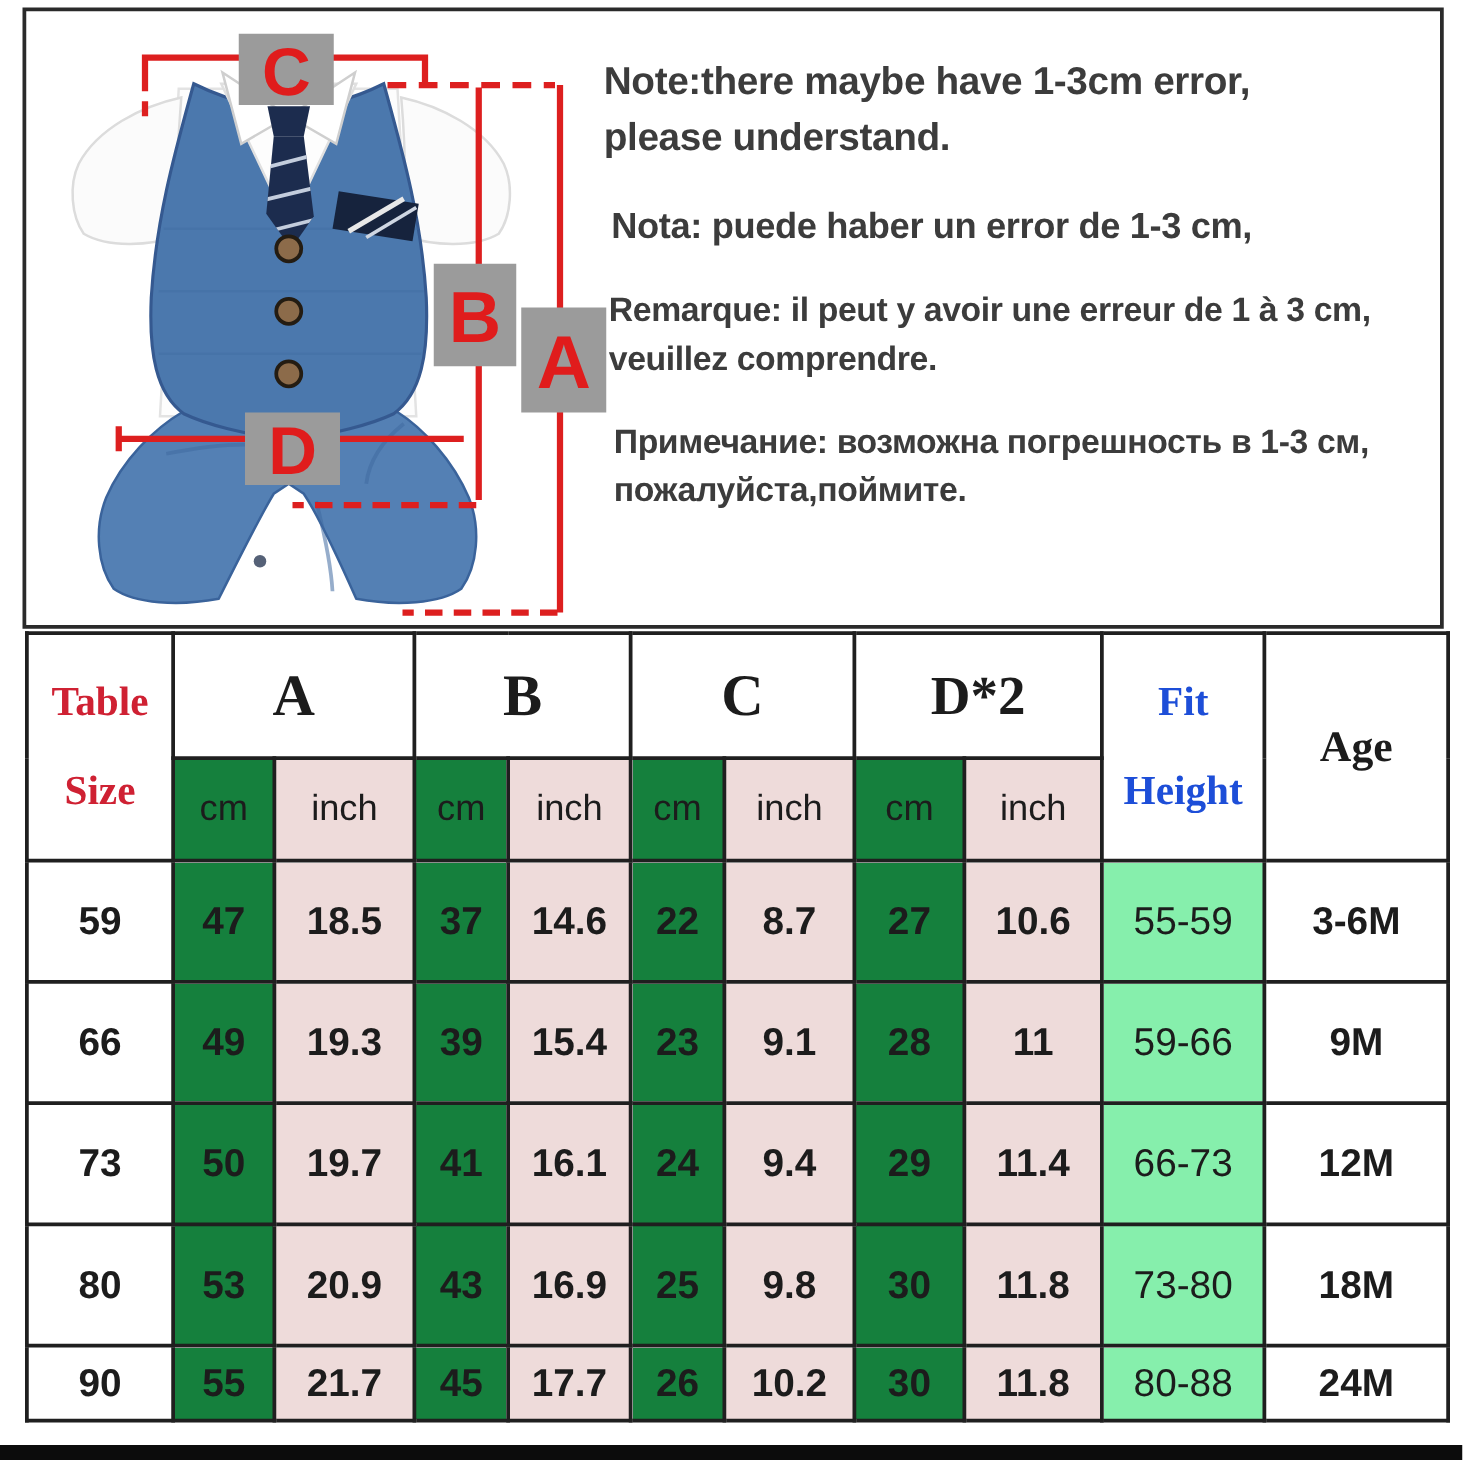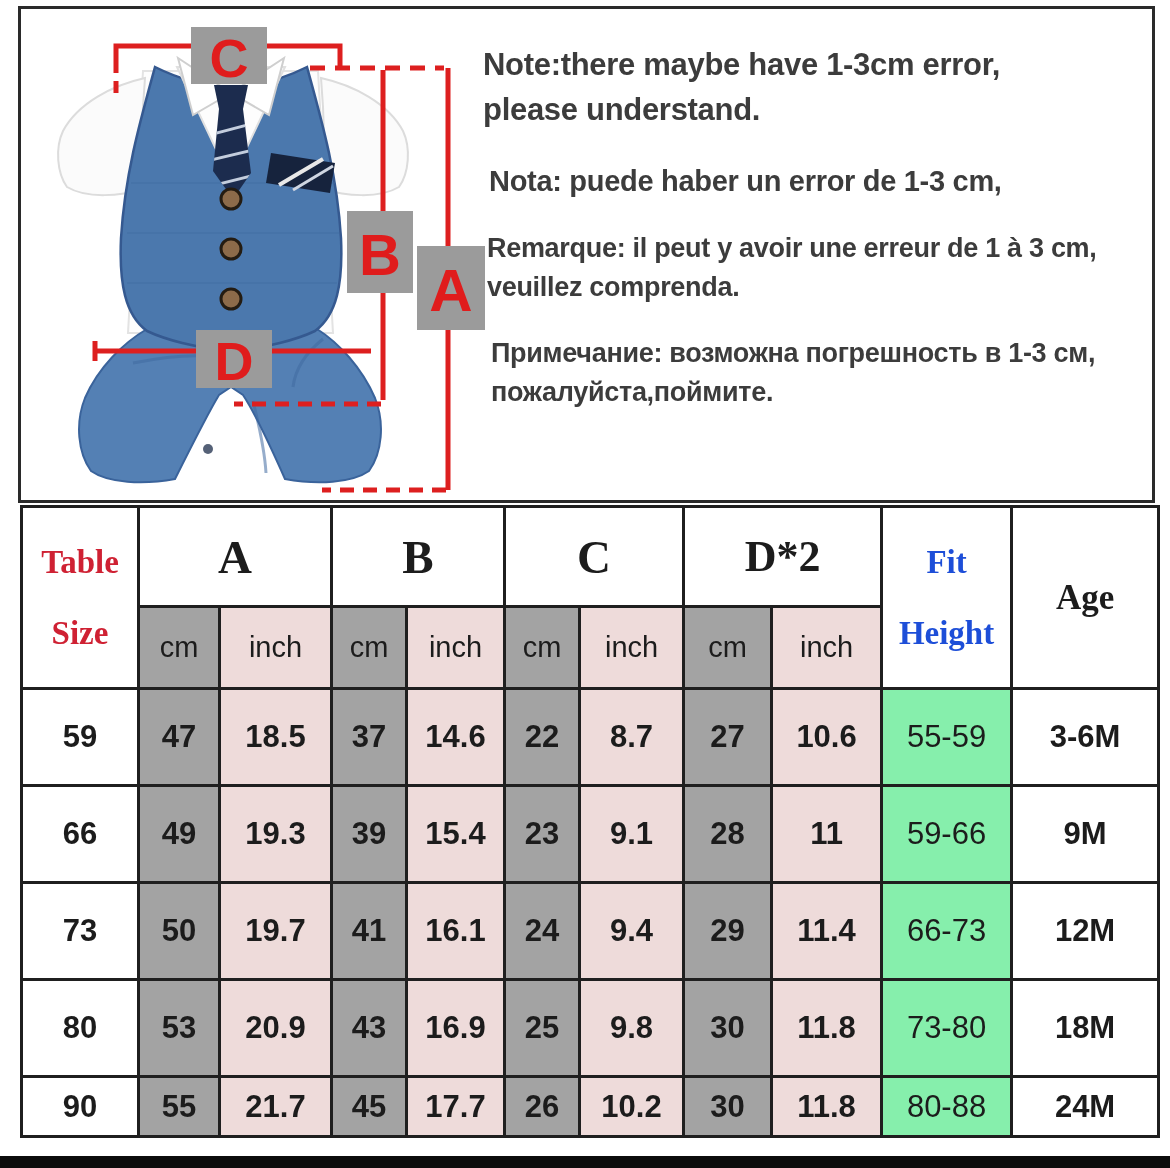--- a/index.html
+++ b/index.html
@@ -42,21 +42,21 @@
   tr.r-data{height:97px;}
   tr.r-data-last{height:60px;}
 
   .c-letter{color:#e02222;font-size:47px;font-weight:bold;background:#ffffff;}
   .c-letter.c-dstar{font-size:44px;}
   .red-stack{display:flex;flex-direction:column;justify-content:space-evenly;height:176px;}
   .c-corner .red-stack div{color:#cf2133;font-size:33px;font-weight:bold;}
   .c-fit .red-stack div{color:#1d4ed8;font-size:33px;font-weight:bold;}
   .c-age{color:#d32026;font-size:35px;font-weight:bold;background:#ffffff;}
 
-  .cm-bg{background:#a3a3a3;}
+  .cm-bg{background:#15803d;}
   .in-bg{background:#eedbda;}
   .c-unit{font-size:29px;font-weight:500;color:#242424;}
 
   .d-size{font-size:31px;font-weight:bold;background:#ffffff;}
   .d-cm{font-size:31px;font-weight:bold;}
   .d-in{font-size:31px;font-weight:bold;}
   .d-ht{font-size:31px;font-weight:500;background:#86efac;}
   .d-age{font-size:31px;font-weight:bold;background:#ffffff;}
 
   
@@ -141,21 +141,21 @@
   <div class="notes">
     <div class="note note-en">
       <div>Note:there maybe have 1-3cm error,</div>
       <div>please understand.</div>
     </div>
     <div class="note note-es">
       <div>Nota: puede haber un error de 1-3 cm,</div>
     </div>
     <div class="note note-fr">
       <div>Remarque: il peut y avoir une erreur de 1 à 3 cm,</div>
-      <div>veuillez comprenda.</div>
+      <div>veuillez comprendre.</div>
     </div>
     <div class="note note-ru">
       <div>Примечание: возможна погрешность в 1-3 см,</div>
       <div>пожалуйста,поймите.</div>
     </div>
   </div>
 </div>
 
 <table class="size-table">
   <colgroup>

